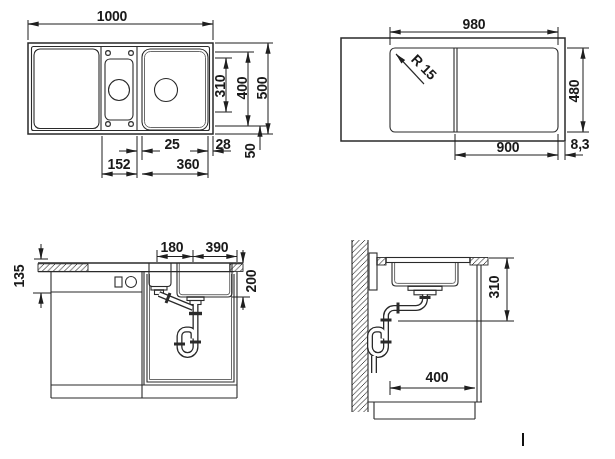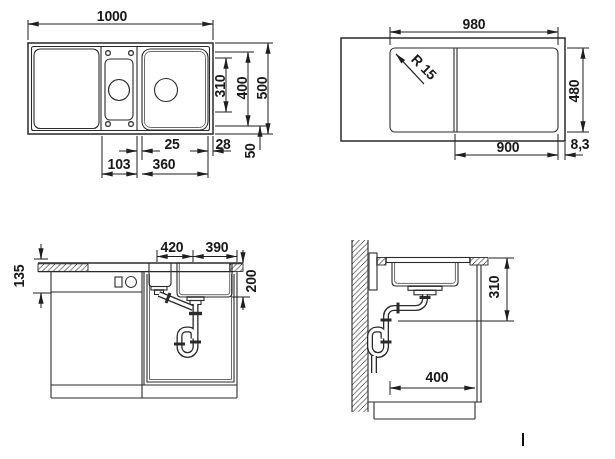--- a/index.html
+++ b/index.html
@@ -191,31 +191,31 @@
   </g>
 </svg>
 
 <span class="lbl" style="left:88px;top:8px">1000</span>
 <span class="lbl v" style="left:196px;top:78px">310</span>
 <span class="lbl v" style="left:218px;top:80px">400</span>
 <span class="lbl v" style="left:238px;top:80px">500</span>
 <span class="lbl" style="left:148px;top:136px">25</span>
 <span class="lbl" style="left:199px;top:136px">28</span>
 <span class="lbl v" style="left:226px;top:143px">50</span>
-<span class="lbl" style="left:95px;top:156px">103</span>
-<span class="lbl" style="left:140px;top:156px">360</span>
+<span class="lbl" style="left:95px;top:156px">152</span>
+<span class="lbl" style="left:164px;top:156px">360</span>
 
 <span class="lbl" style="left:450px;top:16px">980</span>
 <span class="lbl d45" style="left:400px;top:59px">R 15</span>
 <span class="lbl v" style="left:550px;top:83px">480</span>
 <span class="lbl" style="left:484px;top:139px">900</span>
 <span class="lbl" style="left:556px;top:136px">8,3</span>
 
 <span class="lbl v" style="left:-5px;top:268px">135</span>
-<span class="lbl" style="left:148px;top:239px">420</span>
+<span class="lbl" style="left:148px;top:239px">180</span>
 <span class="lbl" style="left:193px;top:239px">390</span>
 <span class="lbl v" style="left:227px;top:273px">200</span>
 
 <span class="lbl v" style="left:470px;top:279px">310</span>
 <span class="lbl" style="left:413px;top:369px">400</span>
 
 <div class="artifact" style="left:522px;top:433px;width:2px;height:13px"></div>
 
 </div>
 

